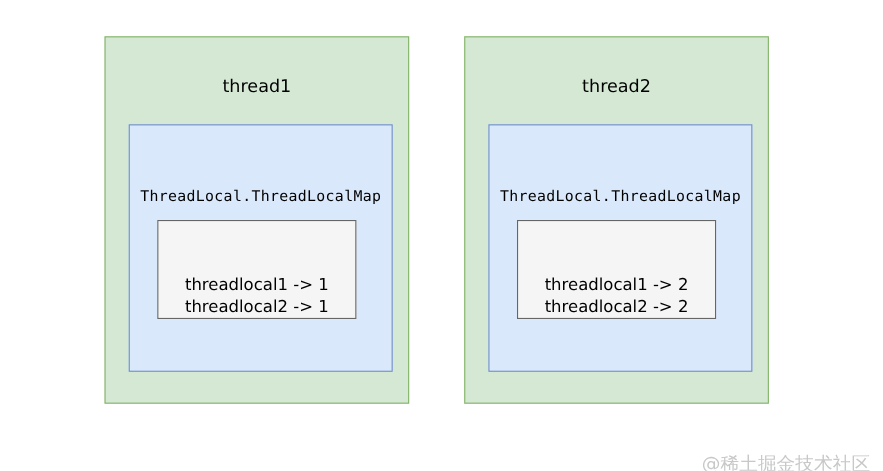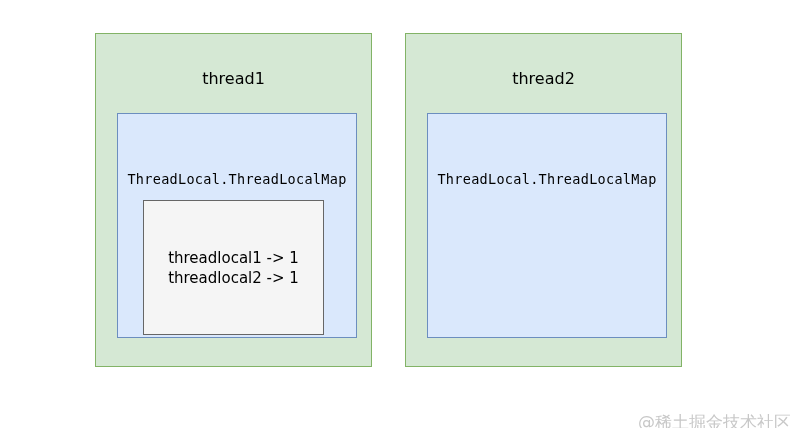--- a/index.html
+++ b/index.html
@@ -21,21 +21,21 @@
   .thread-box {
     position: absolute;
     top: 33px;
     width: 277px;
     height: 334px;
     background: var(--thread-fill, #d5e8d4);
     border: 1px solid var(--thread-border, #82b366);
     box-sizing: border-box;
   }
   .thread-left  { left: 95px; padding-left: 20px; }
-  .thread-right { left: 405px; }
+  .thread-right { left: 422px; }
   .thread-title {
     position: absolute;
     top: 37px;
     left: 0;
     width: 100%;
     text-align: center;
     font-size: 16px;
     line-height: 16px;
     color: #000000;
   }
@@ -61,28 +61,28 @@
     letter-spacing: 0.3px;
     color: #000000;
     white-space: nowrap;
     margin-top: 28px;
   }
   .entries-box {
     position: absolute;
     left: 25px;
     top: 86px;
     width: 181px;
-    height: 135px;
+    height: 90px;
     background: var(--entries-fill, #f5f5f5);
     border: 1px solid var(--entries-border, #666666);
     box-sizing: border-box;
     display: flex;
     flex-direction: column;
     align-items: center;
-    justify-content: center;
+    justify-content: flex-end;
   }
   .entry-line {
     font-size: 15px;
     line-height: 20px;
     color: #000000;
     white-space: pre;
   }
   .watermark {
     position: absolute;
     right: 12px;
@@ -106,18 +106,22 @@
         <div class="entry-line">threadlocal1 -&gt; 1</div>
         <div class="entry-line">threadlocal2 -&gt; 1</div>
       </div>
     </div>
   </section>
 
   <section class="thread-box thread-right">
     <div class="thread-title">thread2</div>
     <div class="map-box">
       <div class="map-label">ThreadLocal.ThreadLocalMap</div>
+      <div class="entries-box">
+        <div class="entry-line">threadlocal1 -&gt; 2</div>
+        <div class="entry-line">threadlocal2 -&gt; 2</div>
+      </div>
     </div>
   </section>
 
   <div class="watermark">@稀土掘金技术社区</div>
 
 </div>
 
 </body></html>

